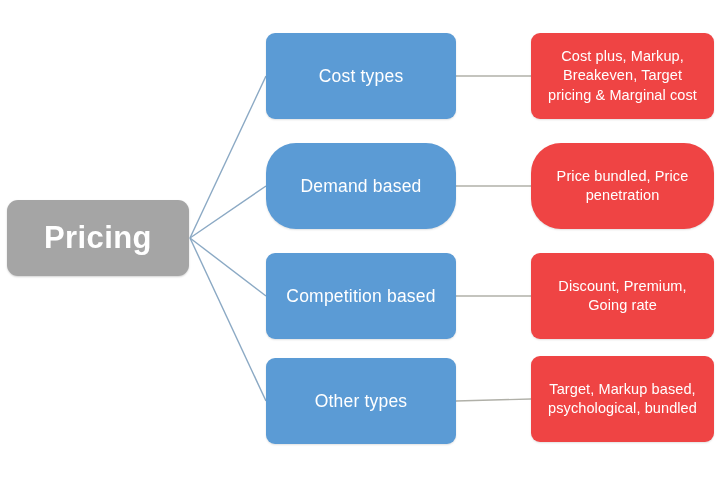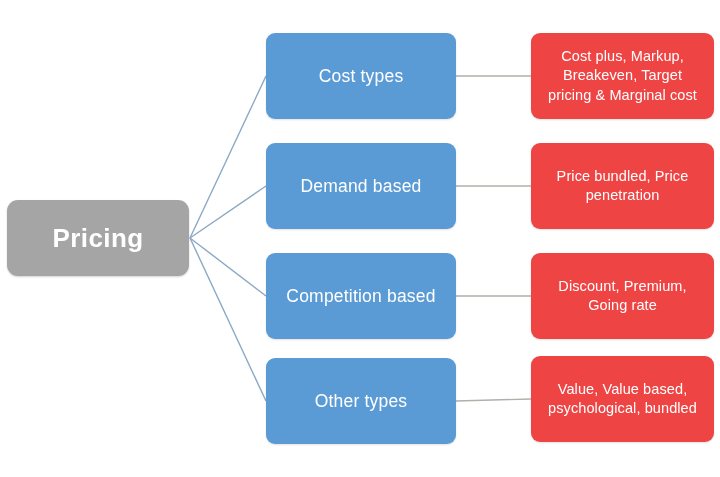--- a/index.html
+++ b/index.html
@@ -37,21 +37,21 @@
     border-radius: 9px;
     z-index: 2;
   }
   .node-root {
     left: 7px;
     top: 200px;
     width: 182px;
     height: 76px;
     background: #a5a5a5;
     border-radius: 11px;
-    font-size: 26px;
+    font-size: 31px;
     font-weight: bold;
     letter-spacing: 0.4px;
     box-shadow: 0 1px 2px rgba(0,0,0,0.18);
   }
   .node-category {
     left: 266px;
     width: 190px;
     height: 86px;
     background: #5b9bd5;
     font-size: 17.5px;
@@ -64,21 +64,21 @@
     width: 183px;
     height: 86px;
     background: #ef4444;
     font-size: 14.5px;
     line-height: 1.32;
     padding: 0 9px;
     letter-spacing: 0.1px;
     box-shadow: 0 1px 2px rgba(0,0,0,0.12);
   }
   .row-0 { top: 33px; }
-  .row-1 { top: 143px; }
+  .row-1 { top: 143px; border-radius: 30px; }
   .row-2 { top: 253px; }
   .row-3 { top: 358px; }
   .node-detail.row-3 { top: 356px; }
 </style>
 </head>
 <body>
 
 <div id="diagram-canvas">
 
   <svg id="connector-layer" viewBox="0 0 720 477" width="720" height="477" xmlns="http://www.w3.org/2000/svg">
@@ -116,16 +116,16 @@
     <span>Competition based</span>
   </div>
   <div class="node node-category row-3">
     <span>Other types</span>
   </div>
 
   <div class="node node-detail row-2">
     <span>Discount, Premium, Going rate</span>
   </div>
   <div class="node node-detail row-3">
-    <span>Value,  Value based, psychological, bundled</span>
+    <span>Target,  Markup based, psychological, bundled</span>
   </div>
 
 </div>
 
 </body></html>

